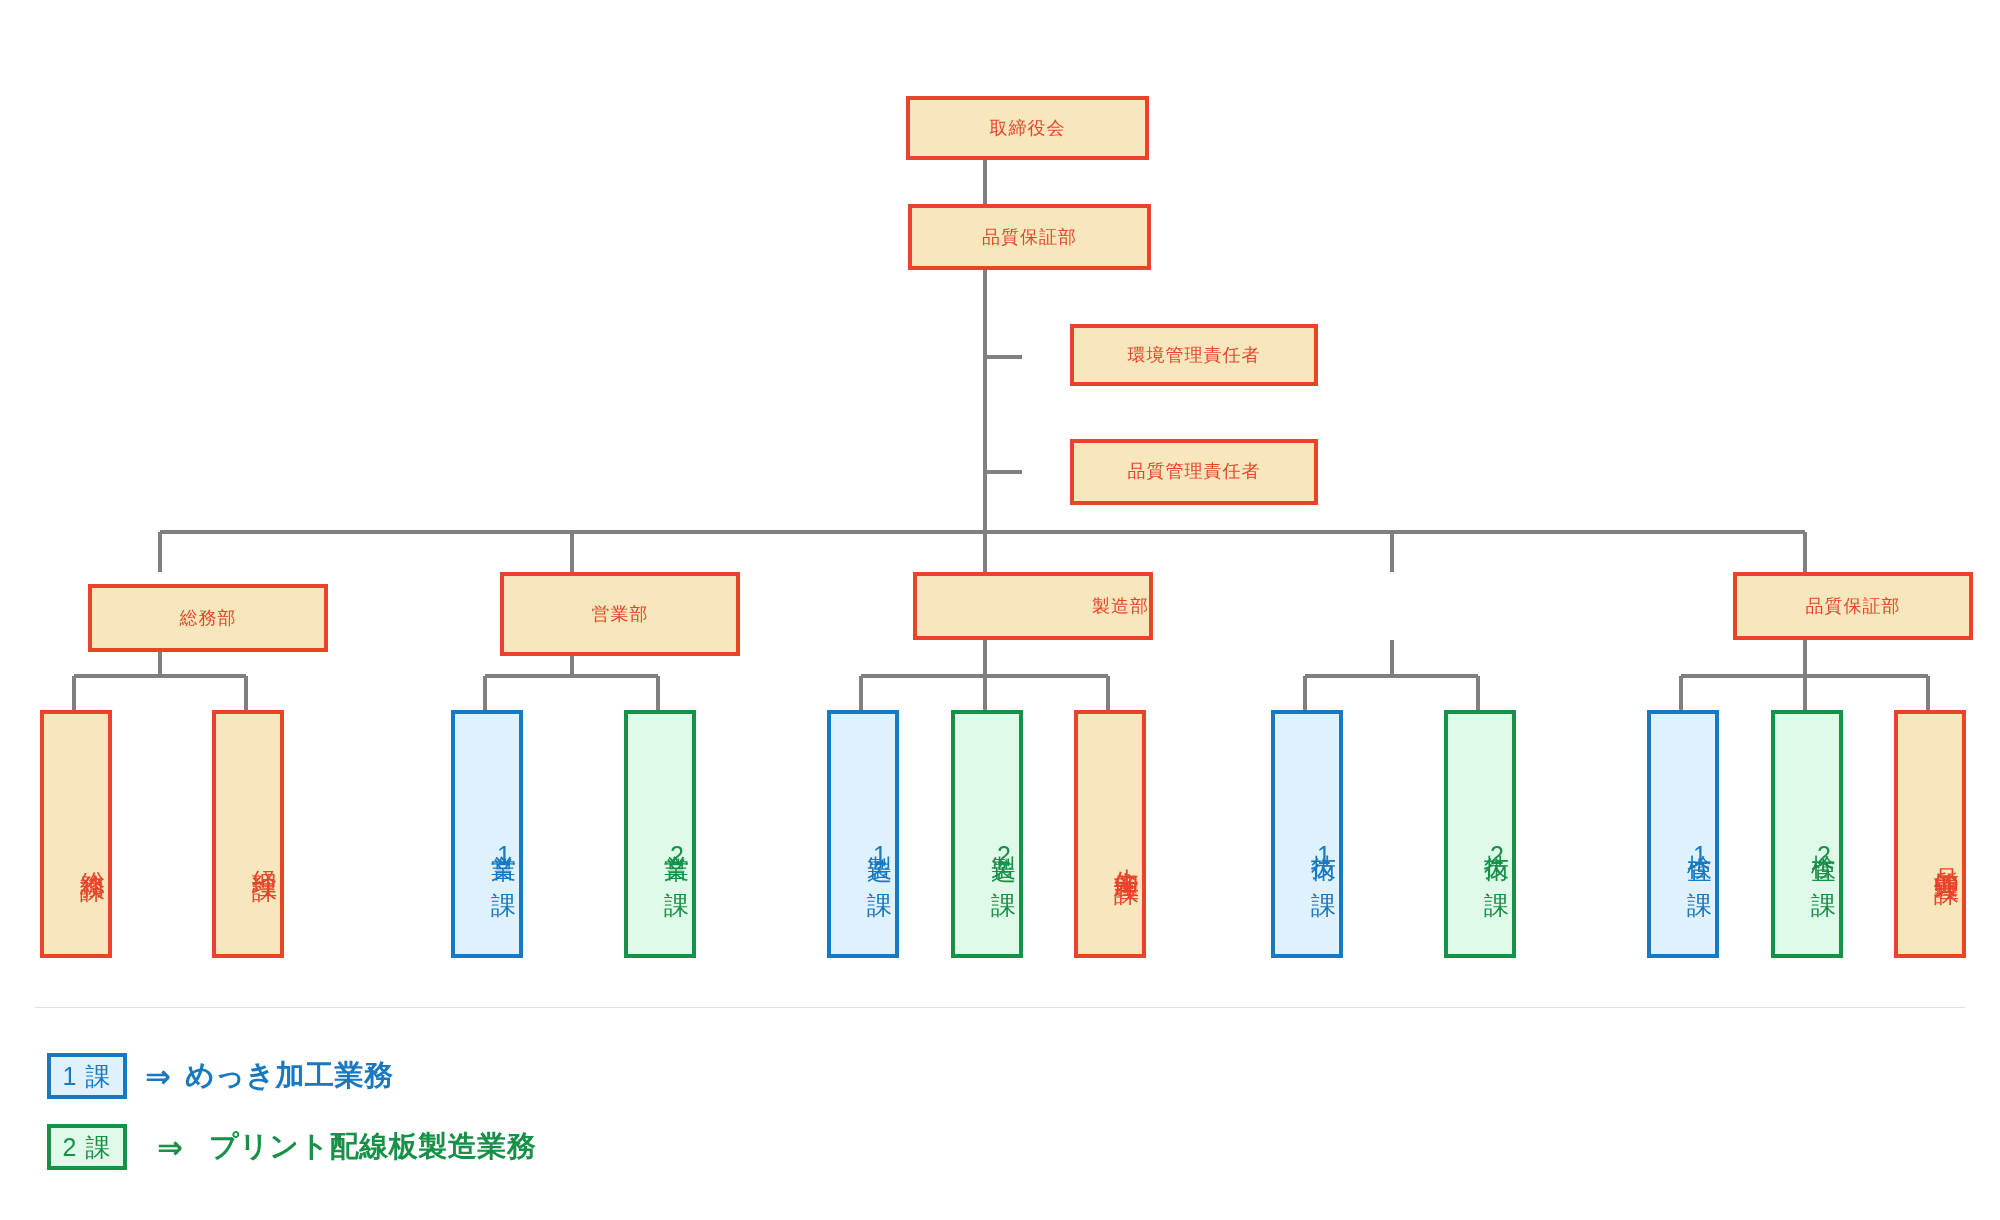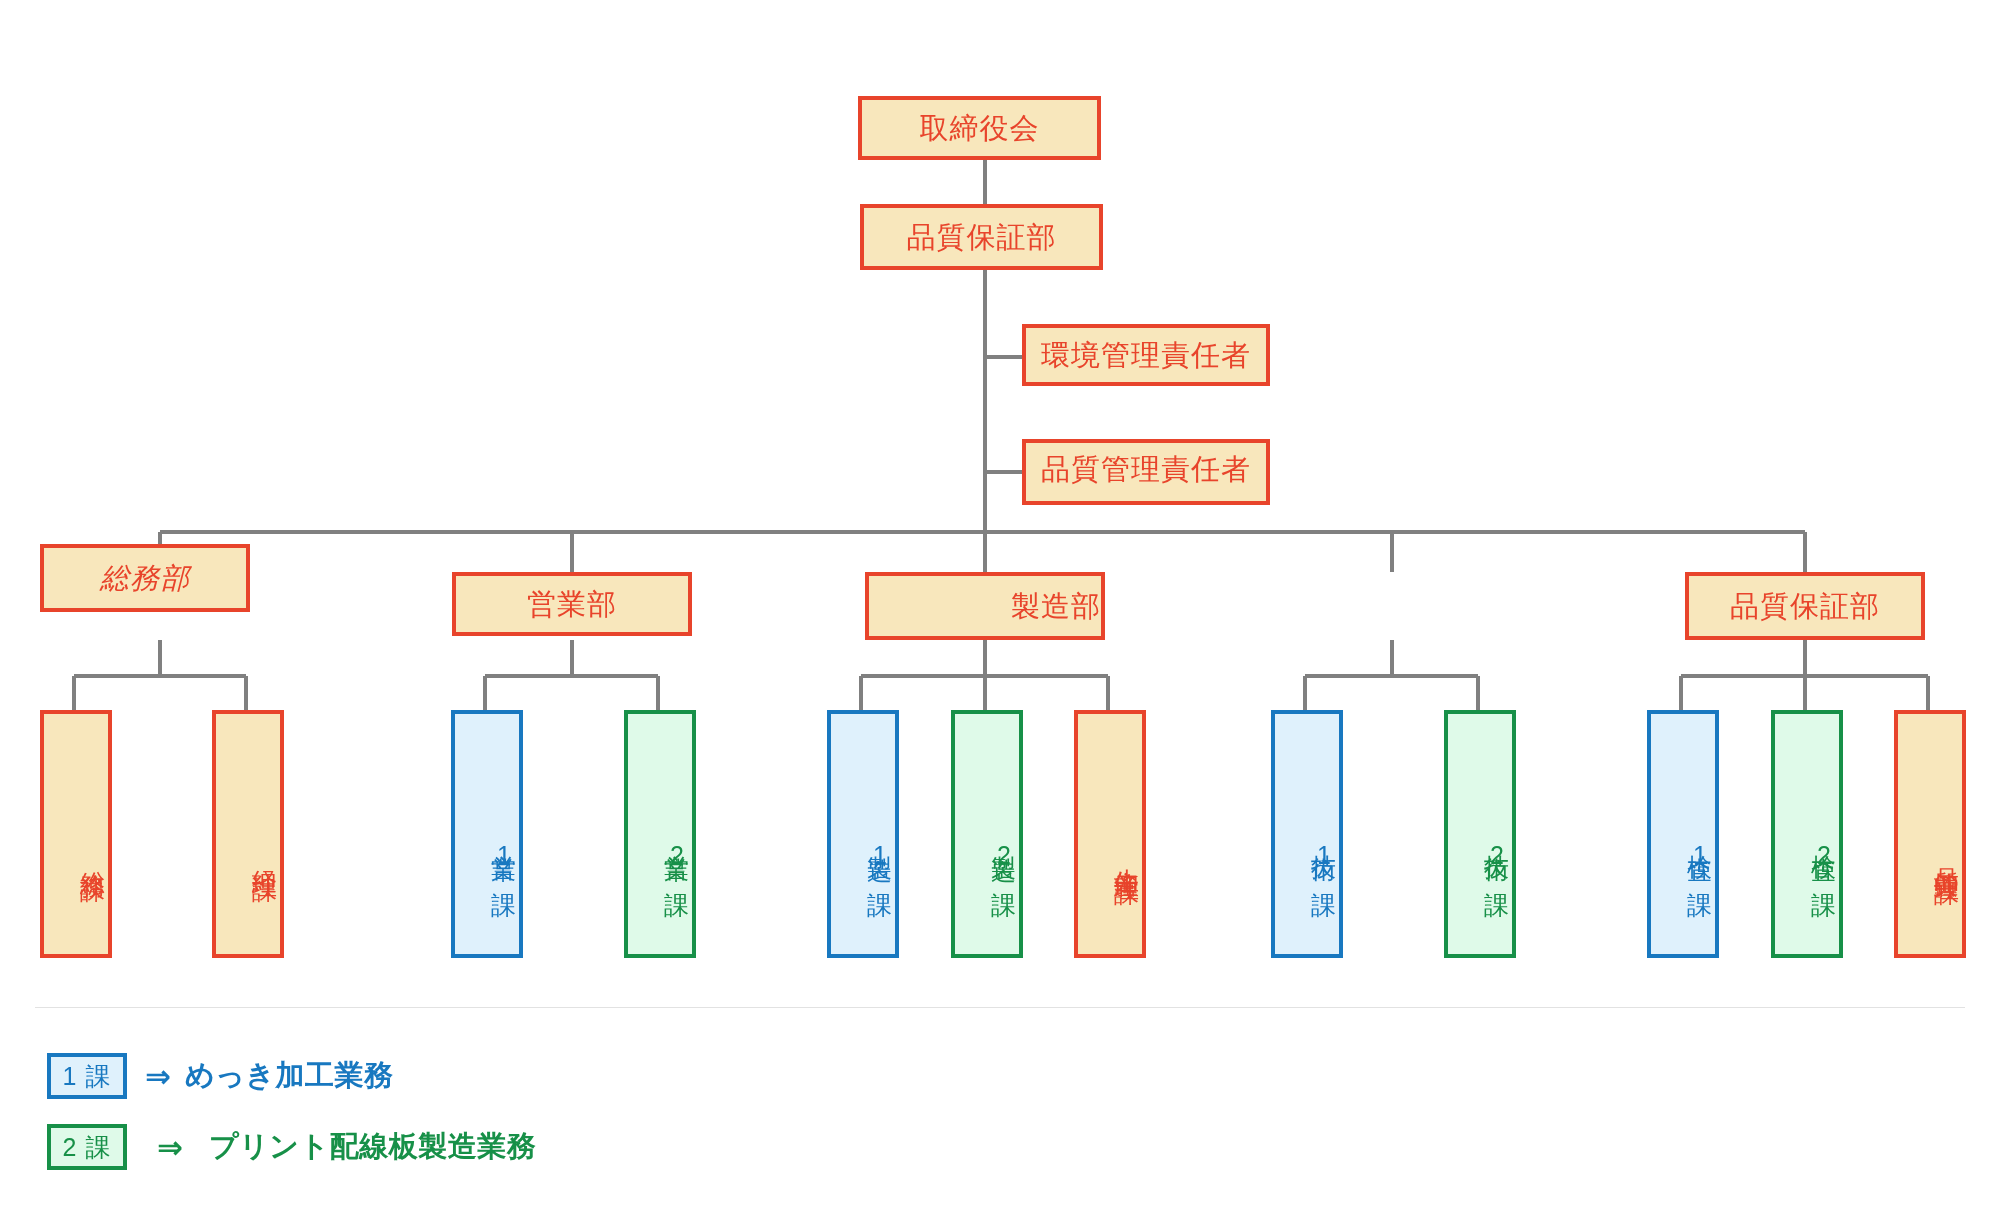--- a/index.html
+++ b/index.html
@@ -38,23 +38,24 @@
     position: absolute;
     box-sizing: border-box;
     display: flex;
     align-items: center;
     justify-content: center;
     z-index: 2;
     line-height: 1.25;
   }
 
   .node.horiz {
-    font-size: 29px;
+    font-size: 18px;
     font-weight: 500;
     letter-spacing: 1px;
+    margin-left: 48px;
   }
 
   
   .node.vert {
     writing-mode: vertical-rl;
     text-orientation: upright;
     font-size: 25px;
     font-weight: 500;
     letter-spacing: 3px;
     padding-top: 42px;
@@ -192,25 +193,25 @@
   </div>
 
   <div class="node horiz theme-orange" style="left:1022px; top:324px; width:248px; height:62px;">
     <span>環境管理責任者</span>
   </div>
 
   <div class="node horiz theme-orange" style="left:1022px; top:439px; width:248px; height:66px;font-family:Liberation Mono, monospace;">
     <span>品質管理責任者</span>
   </div>
 
-  <div class="node horiz theme-orange" style="left:40px; top:544px; width:210px; height:68px;font-style:italic;">
+  <div class="node horiz theme-orange" style="left:40px; top:584px; width:240px; height:68px;">
     <span>総務部</span>
   </div>
 
-  <div class="node horiz theme-orange" style="left:452px; top:572px; width:240px; height:64px;">
+  <div class="node horiz theme-orange" style="left:452px; top:572px; width:240px; height:84px;">
     <span>営業部</span>
   </div>
 
   <div class="node horiz theme-orange" style="left:865px; top:572px; width:240px; height:68px;justify-content:flex-end;">
     <span>製造部</span>
   </div>
 
 
   <div class="node horiz theme-orange" style="left:1685px; top:572px; width:240px; height:68px;">
     <span>品質保証部</span>

